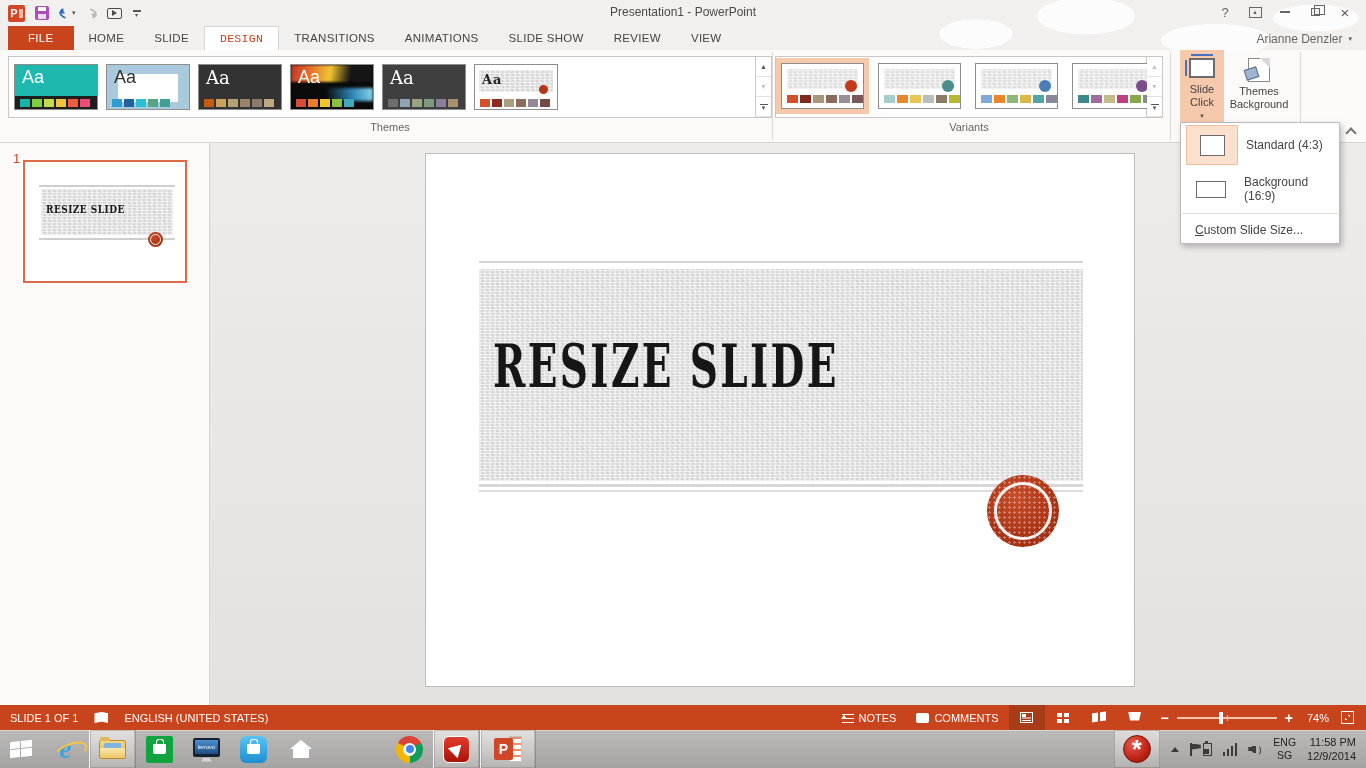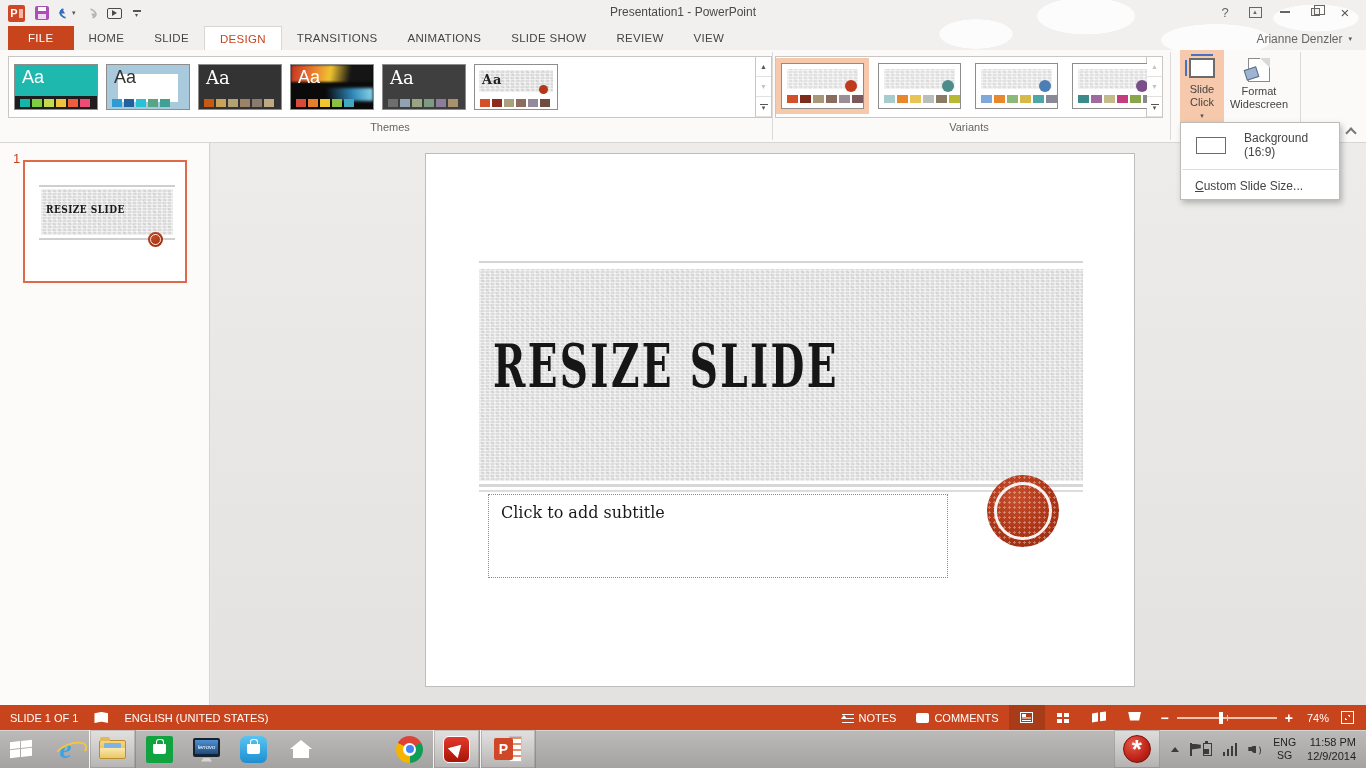--- a/index.html
+++ b/index.html
@@ -39,21 +39,21 @@
   .wbtn{width:30px;height:22px;display:flex;align-items:center;justify-content:center;color:#666;font-size:13px;cursor:default;}
   .ic-ribbonopts{width:13px;height:11px;border:1px solid #666;display:flex;align-items:center;justify-content:center;font-size:6px;color:#666;}
   .ic-min{width:10px;height:2px;background:#666;}
   .ic-restore{width:9px;height:8px;border:1px solid #666;position:relative;background:#F2F0EF;}
   .ic-restore::before{content:"";position:absolute;top:-4px;left:2px;width:9px;height:8px;border:1px solid #666;}
   .ic-close{font-size:15px;color:#555;}
   
   .tabrow{position:absolute;left:0;top:24px;height:26px;width:100%;display:flex;align-items:flex-end;}
   .tab{height:24px;display:flex;align-items:center;padding:0 15px;font-size:11.5px;letter-spacing:.3px;color:#444;}
   .tab.file{color:#FFF;padding:0 20px;margin-left:8px;}
-  .tab.active{background:#FFFFFF;color:#C8441D;border:1px solid #D8D6D4;border-bottom:none;}
+  .tab.active{background:#FFFFFF;color:#C8441D;border:1px solid #D8D6D4;border-bottom:none;font-family:Liberation Mono, monospace;}
   .user{position:absolute;right:14px;bottom:4px;font-size:12px;color:#666;display:flex;gap:6px;align-items:center;}
 
   
   .ribbon{position:absolute;left:0;top:50px;width:1366px;height:93px;background:#FBFAF9;border-bottom:1px solid #D8D6D4;}
   .gallery{position:absolute;top:6px;height:62px;background:#FFF;border:1px solid #C9C7C5;}
   .g-themes{left:8px;width:748px;}
   .g-variants{left:775px;width:372px;}
   .grow{position:absolute;left:5px;top:7px;display:flex;gap:8px;}
   .gscroll{position:absolute;top:6px;width:16px;height:62px;border:1px solid #C9C7C5;border-left:none;background:#FFF;
     display:flex;flex-direction:column;}
@@ -464,28 +464,34 @@
 
     <div class="vsep" style="left:1170px;"></div>
 
     <div class="big-btn btn-slide-size">
       <span class="ic-slidesize"></span>
       <span>Slide Click</span>
       <span class="dd-caret">▾</span>
     </div>
     <div class="big-btn btn-format-bg">
       <span class="ic-formatbg"></span>
-      <span>Format Widescreen</span>
+      <span>Themes Background</span>
     </div>
     <div class="vsep" style="left:1300px;"></div>
   </div>
 
   <div class="chev-collapse"></div>
 
   <div class="menu">
+    <div class="mi">
+      <span class="mic-wrap sel">
+          <span class="mic std"></span>
+        </span>
+      <span class="milabel">Standard (4:3)</span>
+    </div>
     <div class="mi">
       <span class="mic-wrap">
           <span class="mic wide"></span>
         </span>
       <span class="milabel">Background (16:9)</span>
     </div>
     <div class="msep"></div>
     <div class="mi custom">
       <span class="milabel custom-label">Custom Slide Size...</span>
     </div>
@@ -504,23 +510,20 @@
       </div>
     </div>
 
     <div class="canvas">
       <div class="slide">
         <div class="band-top"></div>
         <div class="band-main noise"></div>
         <div class="band-b1"></div>
         <div class="band-b2"></div>
         <span class="slide-title">RESIZE SLIDE</span>
-        <div class="subtitle">
-          <span>Click to add subtitle</span>
-        </div>
         <div class="stamp"></div>
       </div>
     </div>
   </div>
 
   <div class="statusbar" style="background: rgb(200, 68, 29);">
     <div class="sb-left">
       <span>SLIDE 1 OF 1</span>
       <span class="ic-book"></span>
       <span>ENGLISH (UNITED STATES)</span>

